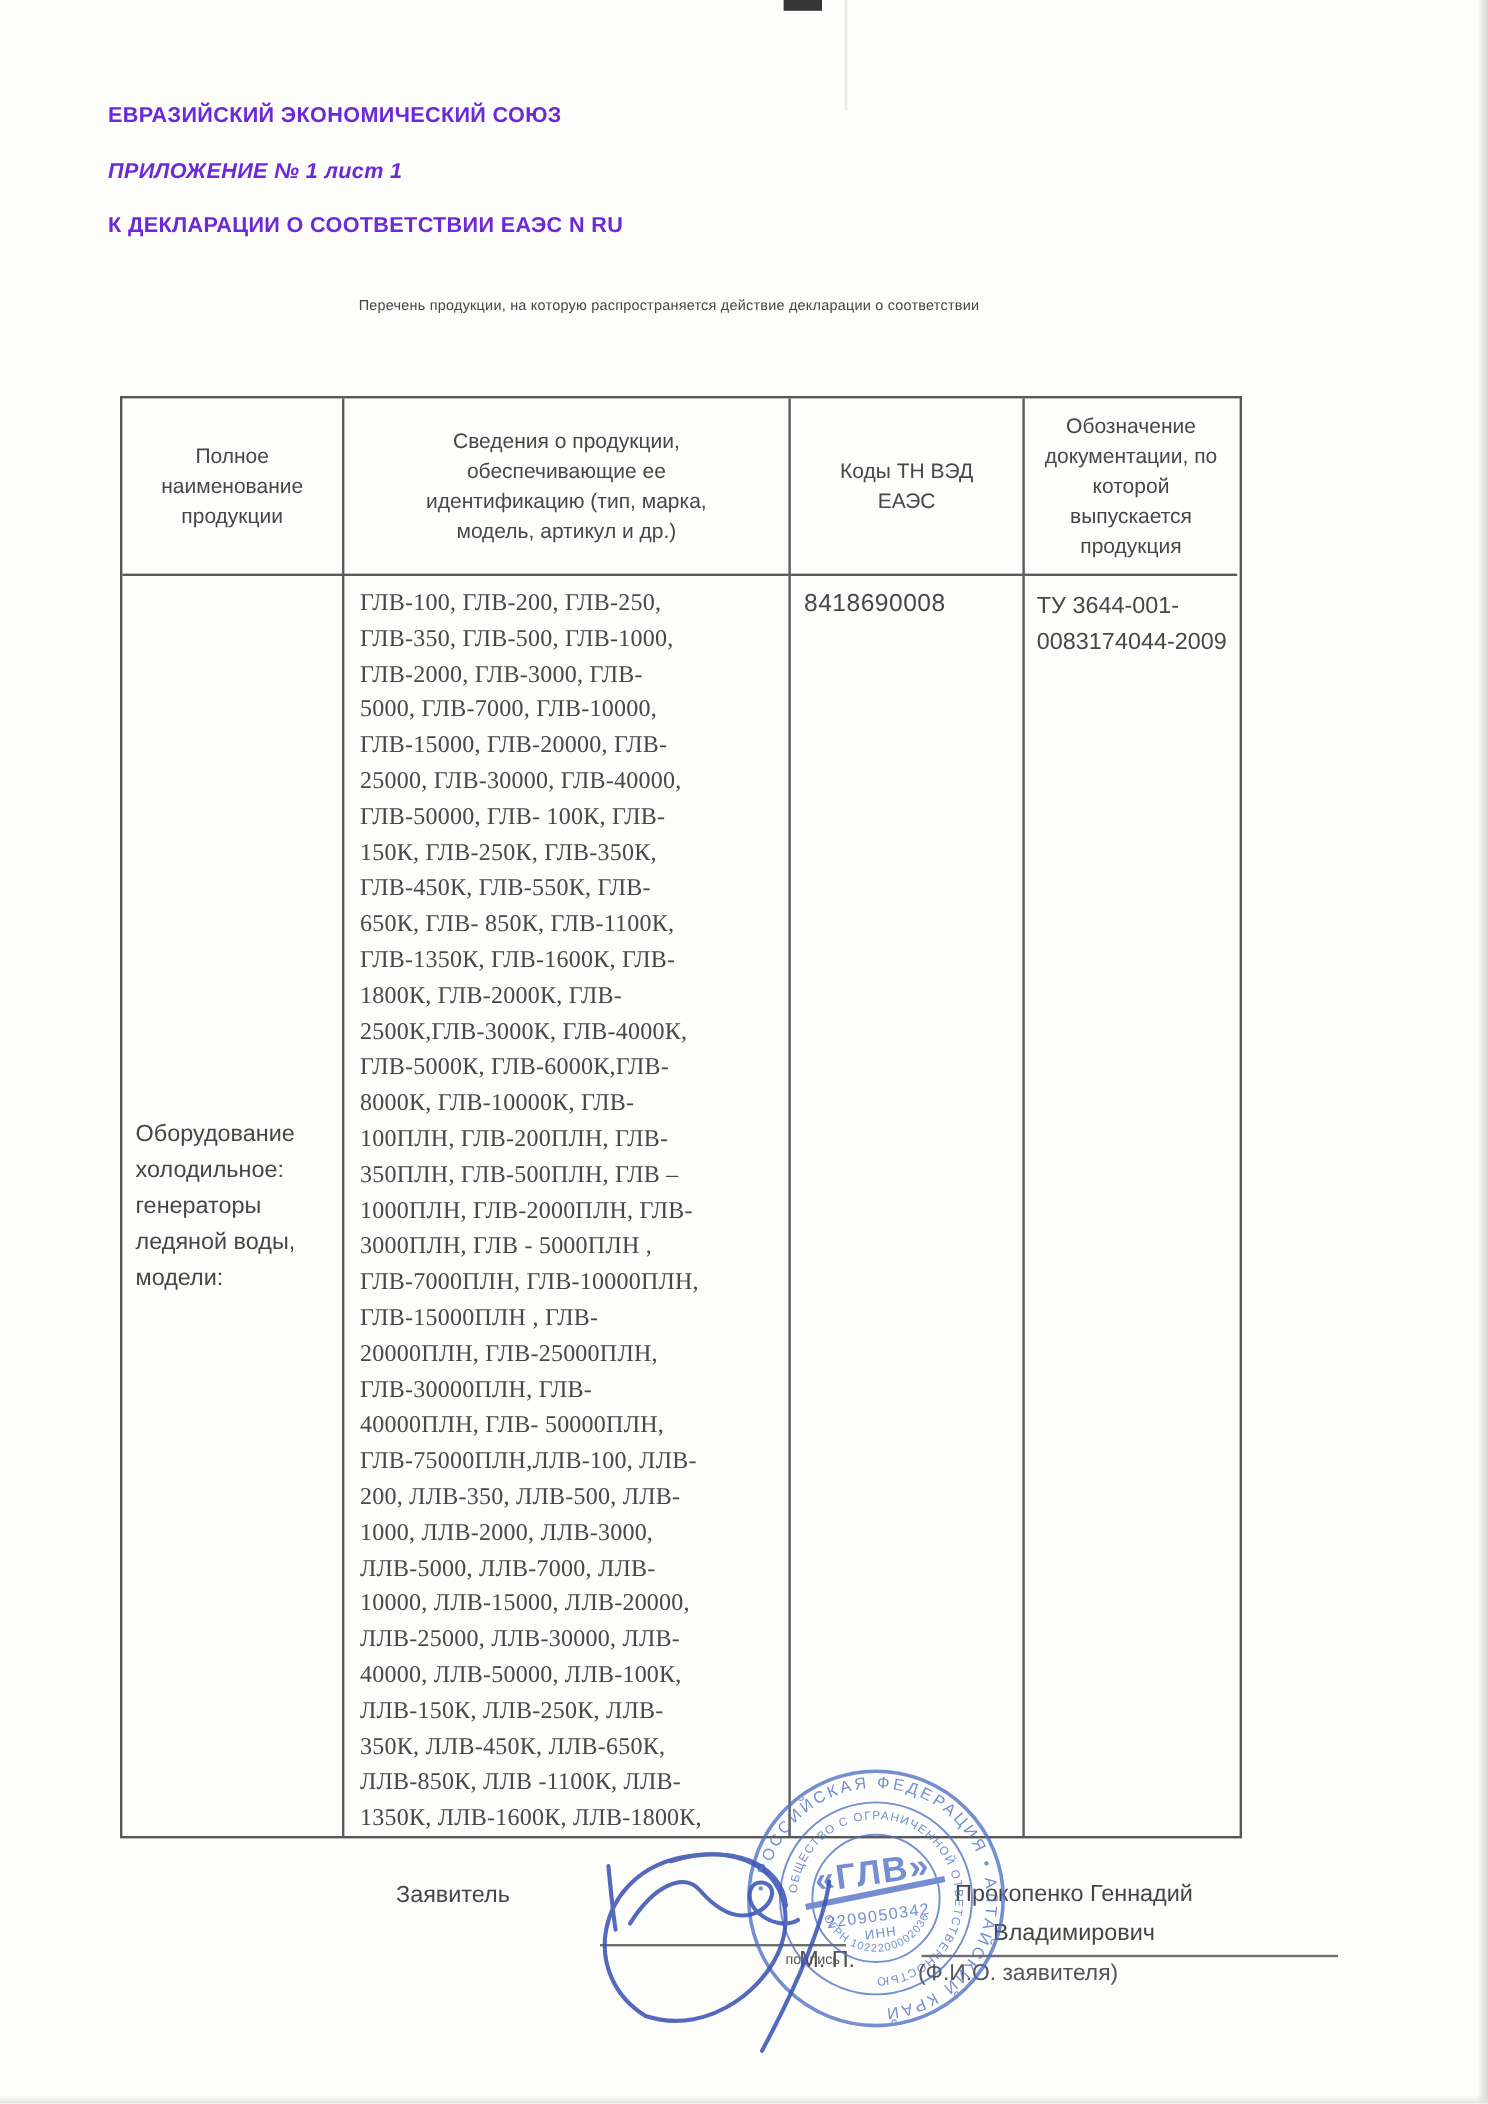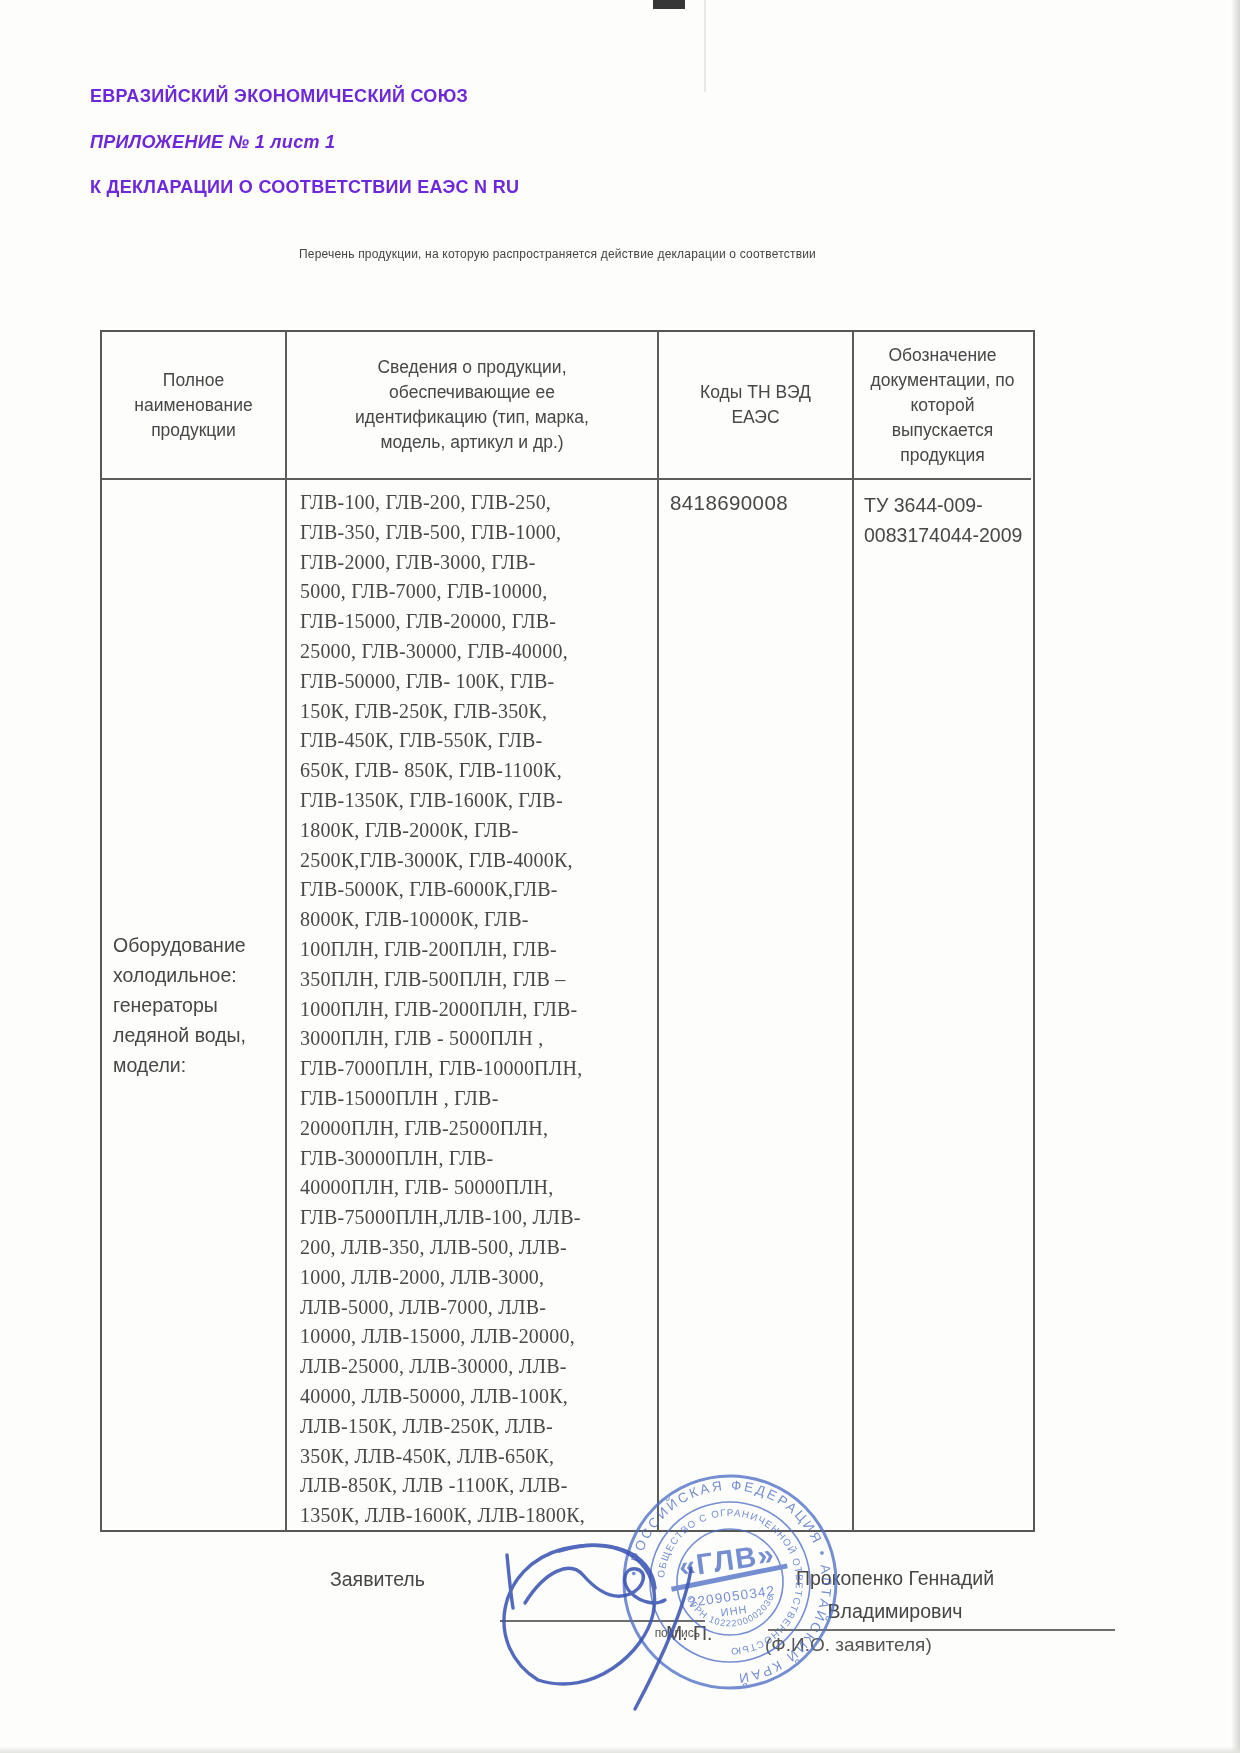--- a/index.html
+++ b/index.html
@@ -125,21 +125,21 @@
 1000, ЛЛВ-2000, ЛЛВ-3000,
 ЛЛВ-5000, ЛЛВ-7000, ЛЛВ-
 10000, ЛЛВ-15000, ЛЛВ-20000,
 ЛЛВ-25000, ЛЛВ-30000, ЛЛВ-
 40000, ЛЛВ-50000, ЛЛВ-100К,
 ЛЛВ-150К, ЛЛВ-250К, ЛЛВ-
 350К, ЛЛВ-450К, ЛЛВ-650К,
 ЛЛВ-850К, ЛЛВ -1100К, ЛЛВ-
 1350К, ЛЛВ-1600К, ЛЛВ-1800К,</div>
   <div class="cell" id="cell-tnved-code">8418690008</div>
-  <div class="cell pre" id="cell-doc-designation">ТУ 3644-009-
+  <div class="cell pre" id="cell-doc-designation">ТУ 3644-001-
 0083174044-2009</div>
 </div>
 
 <div class="abs" id="applicant-label">Заявитель</div>
 <div class="abs" id="signature-line"></div>
 <div class="abs" id="signature-caption">подпись</div>
 <div class="abs" id="mp-label">М. П.</div>
 <div class="abs pre" id="applicant-name">Прокопенко Геннадий
 Владимирович</div>
 <div class="abs" id="applicant-name-line"></div>

